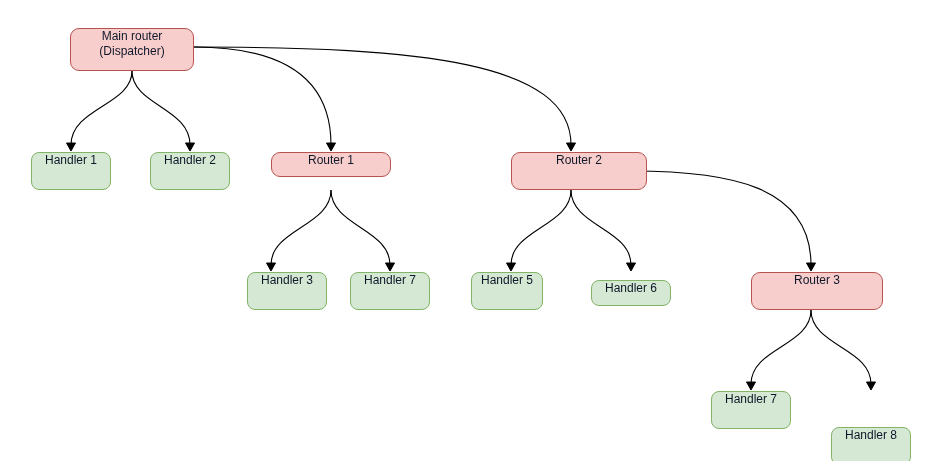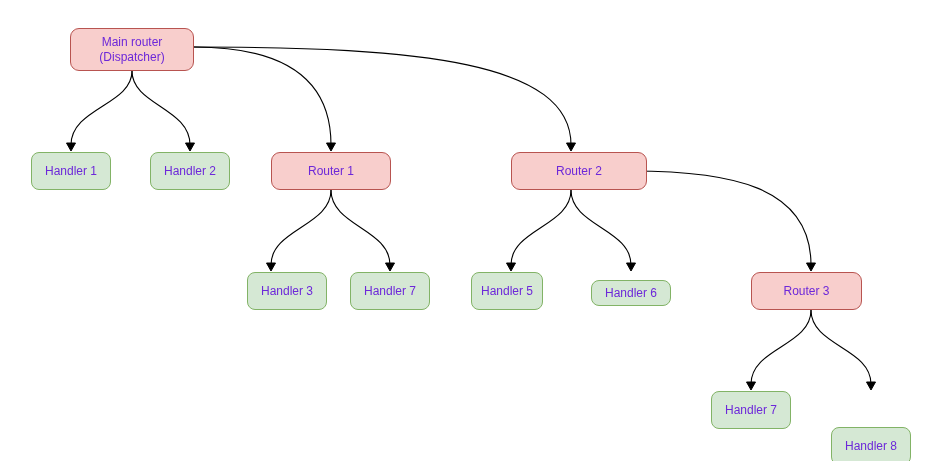--- a/index.html
+++ b/index.html
@@ -23,26 +23,26 @@
     left: 0;
     top: 0;
     width: 941px;
     height: 461px;
     pointer-events: none;
   }
   .node {
     position: absolute;
     box-sizing: border-box;
     display: flex;
-    align-items: center;
+    align-items: flex-start;
     justify-content: center;
     text-align: center;
     font-size: 12px;
     line-height: 15px;
-    color: #6d28d9;
+    color: #0f172a;
     z-index: 2;
   }
   .node-router {
     background: #f8cecc;
     border: 1px solid #b85450;
     border-radius: 9px;
   }
   .node-handler {
     background: #d5e8d4;
     border: 1px solid #82b366;
@@ -99,39 +99,39 @@
 <div class="node node-router" style="left: 70px; top: 28px; width: 124px; height: 43px; background: rgb(248, 206, 204); border-color: rgb(184, 84, 80);">
       <span class="node-label">Main router
 (Dispatcher)</span>
     </div>
     <div class="node node-handler" style="left: 31px; top: 152px; width: 80px; height: 38px; background: rgb(213, 232, 212); border-color: rgb(130, 179, 102);">
       <span class="node-label">Handler 1</span>
     </div>
     <div class="node node-handler" style="left: 150px; top: 152px; width: 80px; height: 38px; background: rgb(213, 232, 212); border-color: rgb(130, 179, 102);">
       <span class="node-label">Handler 2</span>
     </div>
-    <div class="node node-router" style="left: 271px; top: 152px; width: 120px; height: 38px; background: rgb(248, 206, 204); border-color: rgb(184, 84, 80);">
+    <div class="node node-router" style="left: 271px; top: 152px; width: 120px; height: 25px; background: rgb(248, 206, 204); border-color: rgb(184, 84, 80);">
       <span class="node-label">Router 1</span>
     </div>
     <div class="node node-router" style="left: 511px; top: 152px; width: 136px; height: 38px; background: rgb(248, 206, 204); border-color: rgb(184, 84, 80);">
       <span class="node-label">Router 2</span>
     </div>
     <div class="node node-handler" style="left: 231px; top: 272px; width: 80px; height: 38px; background: rgb(213, 232, 212); border-color: rgb(130, 179, 102); margin-left: 16px;">
       <span class="node-label">Handler 3</span>
     </div>
     <div class="node node-handler" style="left: 350px; top: 272px; width: 80px; height: 38px; background: rgb(213, 232, 212); border-color: rgb(130, 179, 102);">
       <span class="node-label">Handler 7</span>
     </div>
     <div class="node node-handler" style="left: 471px; top: 272px; width: 72px; height: 38px; background: rgb(213, 232, 212); border-color: rgb(130, 179, 102);">
       <span class="node-label">Handler 5</span>
     </div>
     <div class="node node-handler" style="left: 591px; top: 272px; width: 80px; height: 26px; background: rgb(213, 232, 212); border-color: rgb(130, 179, 102); margin-top: 8px;">
       <span class="node-label">Handler 6</span>
     </div>
-    <div class="node node-router" style="left: 751px; top: 272px; width: 111px; height: 38px; background: rgb(248, 206, 204); border-color: rgb(184, 84, 80);">
+    <div class="node node-router" style="left: 751px; top: 272px; width: 132px; height: 38px; background: rgb(248, 206, 204); border-color: rgb(184, 84, 80);">
       <span class="node-label">Router 3</span>
     </div>
     <div class="node node-handler" style="left: 711px; top: 391px; width: 80px; height: 38px; background: rgb(213, 232, 212); border-color: rgb(130, 179, 102);">
       <span class="node-label">Handler 7</span>
     </div>
     <div class="node node-handler" style="left: 831px; top: 391px; width: 80px; height: 38px; background: rgb(213, 232, 212); border-color: rgb(130, 179, 102); margin-top: 36px;">
       <span class="node-label">Handler 8</span>
     </div>
   </div>
 

